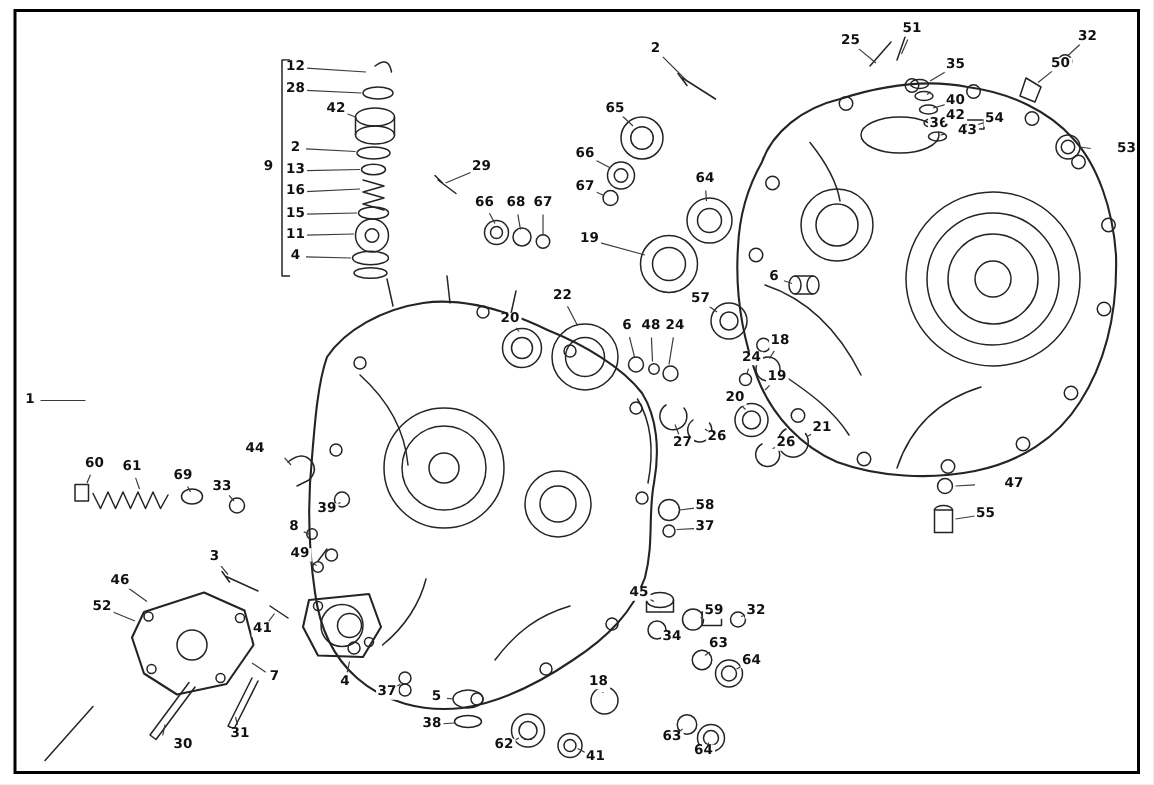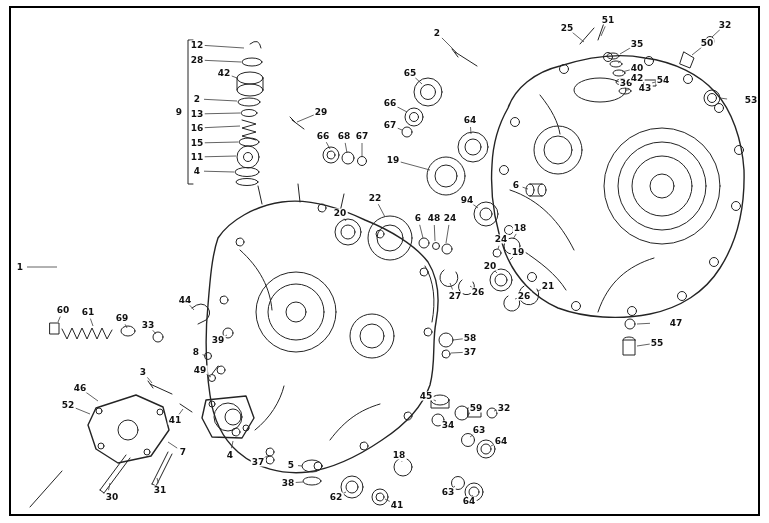--- a/index.html
+++ b/index.html
@@ -322,21 +322,21 @@
       <span style="left: 344px; top: 136px;">68</span>
       <span style="left: 362px; top: 136px;">67</span>
       <span style="left: 393px; top: 160px;">19</span>
       <span style="left: 470px; top: 120px;">64</span>
       <span style="left: 340px; top: 213px;">20</span>
       <span style="left: 375px; top: 198px;">22</span>
       <span style="left: 418px; top: 218px;">6</span>
       <span style="left: 434px; top: 218px;">48</span>
       <span style="left: 450px; top: 218px;">24</span>
       <span style="left: 516px; top: 185px;">6</span>
-      <span style="left: 467px; top: 200px;">94</span>
+      <span style="left: 467px; top: 200px;">57</span>
       <span style="left: 520px; top: 228px;">18</span>
       <span style="left: 501px; top: 239px;">24</span>
       <span style="left: 518px; top: 252px;">19</span>
       <span style="left: 490px; top: 266px;">20</span>
       <span style="left: 548px; top: 286px;">21</span>
       <span style="left: 524px; top: 296px;">26</span>
       <span style="left: 478px; top: 292px;">26</span>
       <span style="left: 455px; top: 296px;">27</span>
       <span style="left: 567px; top: 28px;">25</span>
       <span style="left: 608px; top: 20px;">51</span>
@@ -363,29 +363,29 @@
       <span style="left: 448px; top: 492px;">63</span>
       <span style="left: 469px; top: 501px;">64</span>
       <span style="left: 397px; top: 505px;">41</span>
       <span style="left: 336px; top: 497px;">62</span>
       <span style="left: 288px; top: 483px;">38</span>
       <span style="left: 291px; top: 465px;">5</span>
       <span style="left: 258px; top: 462px;">37</span>
       <span style="left: 230px; top: 455px;">4</span>
       <span style="left: 183px; top: 452px;">7</span>
       <span style="left: 160px; top: 490px;">31</span>
-      <span style="left: 112px; top: 497px;">30</span>
+      <span style="left: 122px; top: 497px;">30</span>
       <span style="left: 175px; top: 420px;">41</span>
       <span style="left: 68px; top: 405px;">52</span>
       <span style="left: 80px; top: 388px;">46</span>
       <span style="left: 143px; top: 372px;">3</span>
       <span style="left: 200px; top: 370px;">49</span>
       <span style="left: 196px; top: 352px;">8</span>
       <span style="left: 218px; top: 340px;">39</span>
       <span style="left: 148px; top: 325px;">33</span>
       <span style="left: 122px; top: 318px; text-align: center;">69</span>
       <span style="left: 88px; top: 312px;">61</span>
       <span style="left: 63px; top: 310px;">60</span>
-      <span style="left: 185px; top: 300px;">44</span>
+      <span style="left: 170px; top: 300px;">44</span>
     </div>
 
   <div class="frame"></div>
 </div>
 
 </body></html>

